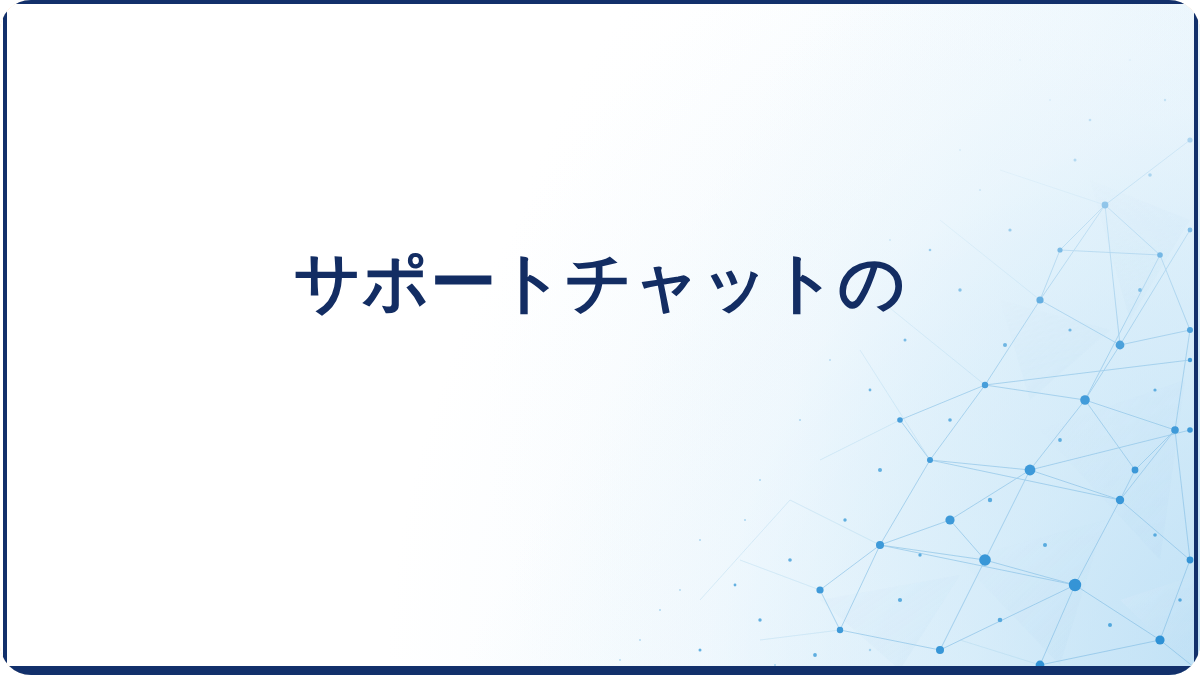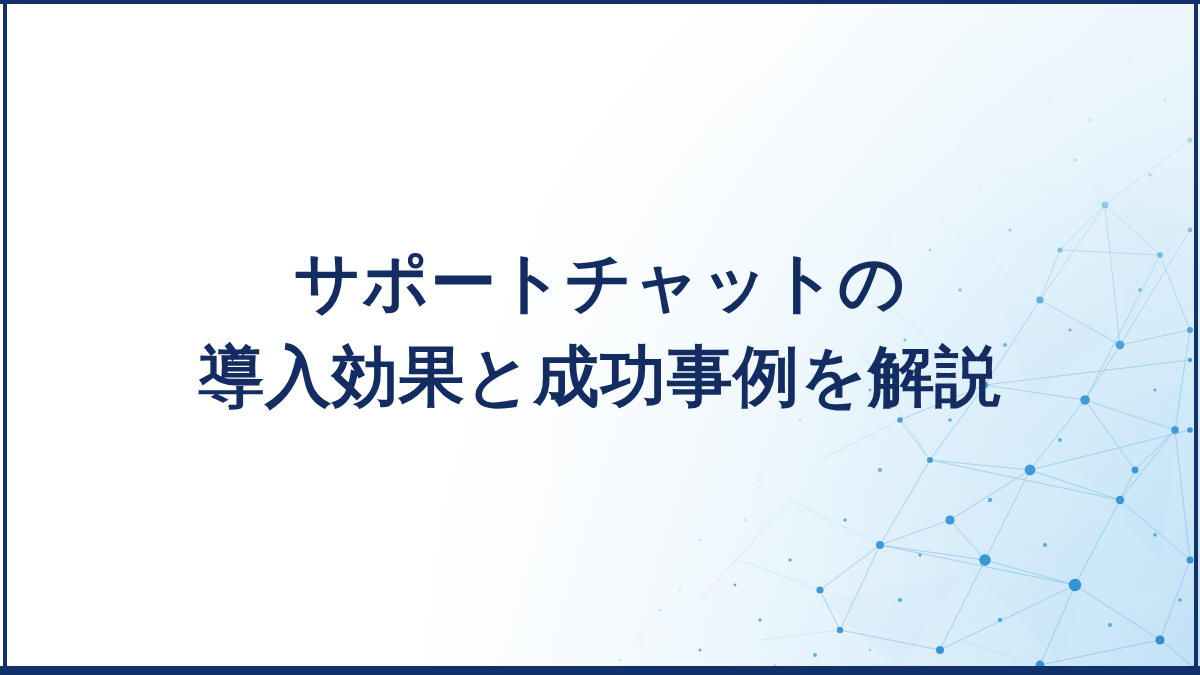--- a/index.html
+++ b/index.html
@@ -10,20 +10,21 @@
   }
 
   #slide {
     position: relative;
     width: 1200px;
     height: 675px;
     overflow: hidden;
     background: #fdba74;
     font-family: "Liberation Sans", "DejaVu Sans", sans-serif;
     box-sizing: border-box;
+    border-radius: 31px;
   }
 
   
   .bg-base {
     position: absolute;
     inset: 0;
     background: #ffffff;
     z-index: 0;
   }
 
@@ -280,16 +281,15 @@
     </svg>
   </div>
 
   <div class="frame-top"></div>
   <div class="frame-left"></div>
   <div class="frame-right"></div>
   <div class="frame-bottom"></div>
 
   <div class="title-block">
     <span class="title-line">サポートチャットの</span>
-    <span class="title-line">導入効果と成功事例を解説</span>
   </div>
 
 </div>
 
 </body></html>

